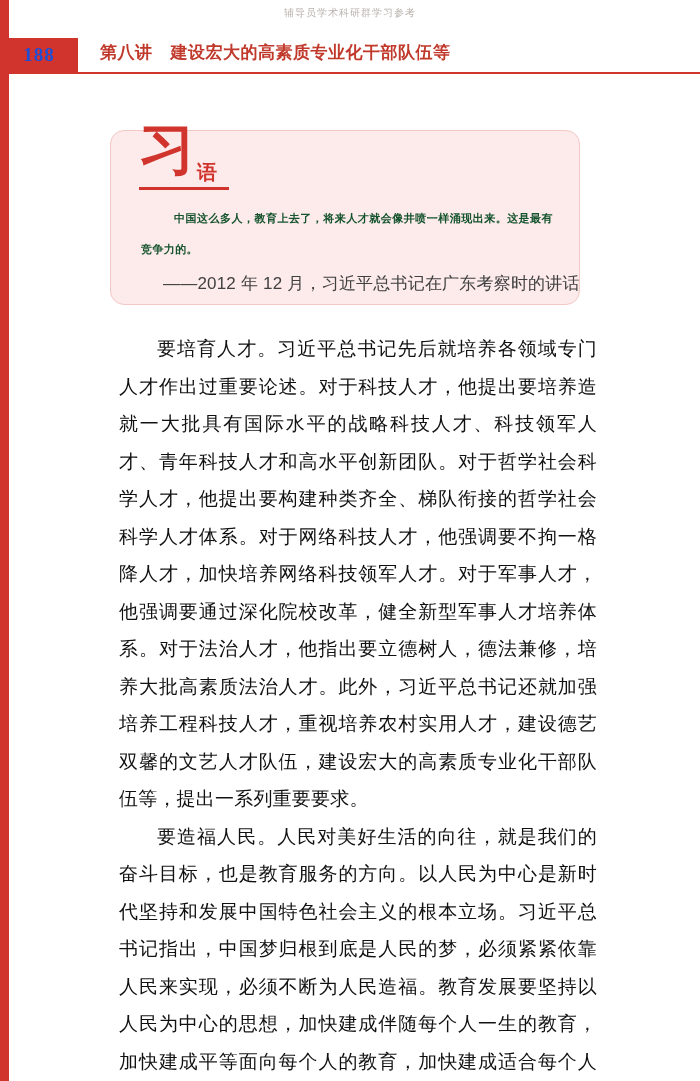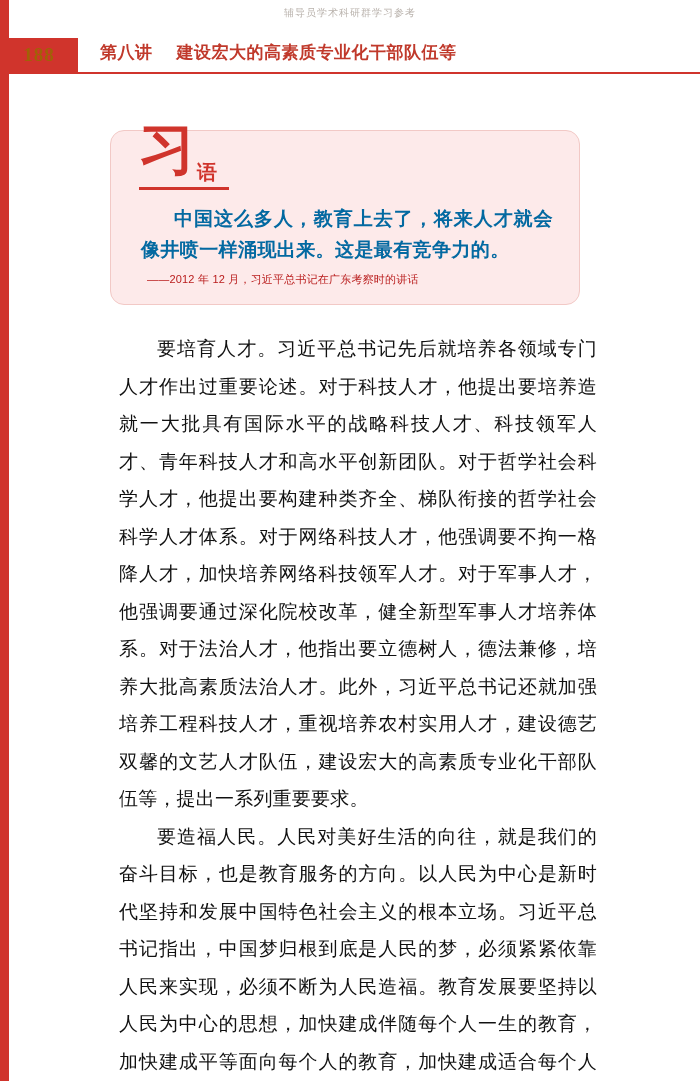--- a/index.html
+++ b/index.html
@@ -63,39 +63,39 @@
     background: #d0342c;
   }
   .header-page-num {
     position: absolute;
     left: 0;
     top: 0;
     width: 78px;
     height: 34px;
     line-height: 34px;
     text-align: center;
-    color: #a16207;
+    color: #1d4ed8;
     font-size: 19px;
     font-weight: bold;
     font-family: "Liberation Serif", "DejaVu Serif", serif;
     letter-spacing: 1px;
   }
   .header-title {
     position: absolute;
     left: 100px;
     top: 3px;
     font-size: 17px;
     font-weight: bold;
     color: #c0392b;
     font-family: "Liberation Sans", sans-serif;
     letter-spacing: 0.5px;
     white-space: nowrap;
   }
   .header-title .lecture {
-    margin-right: 24px;
+    margin-right: 18px;
   }
   .header-rule {
     position: absolute;
     left: 0;
     top: 34px;
     width: 700px;
     height: 2px;
     background: #d0342c;
   }
 
@@ -136,36 +136,36 @@
     top: 56px;
     width: 90px;
     height: 3px;
     background: #d0342c;
   }
   .quote-text {
     position: absolute;
     left: 30px;
     top: 72px;
     width: 412px;
-    font-size: 19px;
+    font-size: 11px;
     line-height: 31px;
-    color: #0369a1;
+    color: #14532d;
     text-indent: 33px;
     font-family: "Liberation Sans", sans-serif;
     font-weight: bold;
     letter-spacing: 0.4px;
     text-align: justify;
   }
   .quote-source {
     position: absolute;
-    left: 36px;
+    left: 52px;
     top: 141px;
     width: 420px;
-    font-size: 11px;
-    color: #b91c1c;
+    font-size: 17px;
+    color: #404040;
     font-family: "Liberation Sans", sans-serif;
     letter-spacing: 0.2px;
   }
 
   
   .body-text {
     position: absolute;
     left: 105px;
     top: 330px;
     width: 492px;

